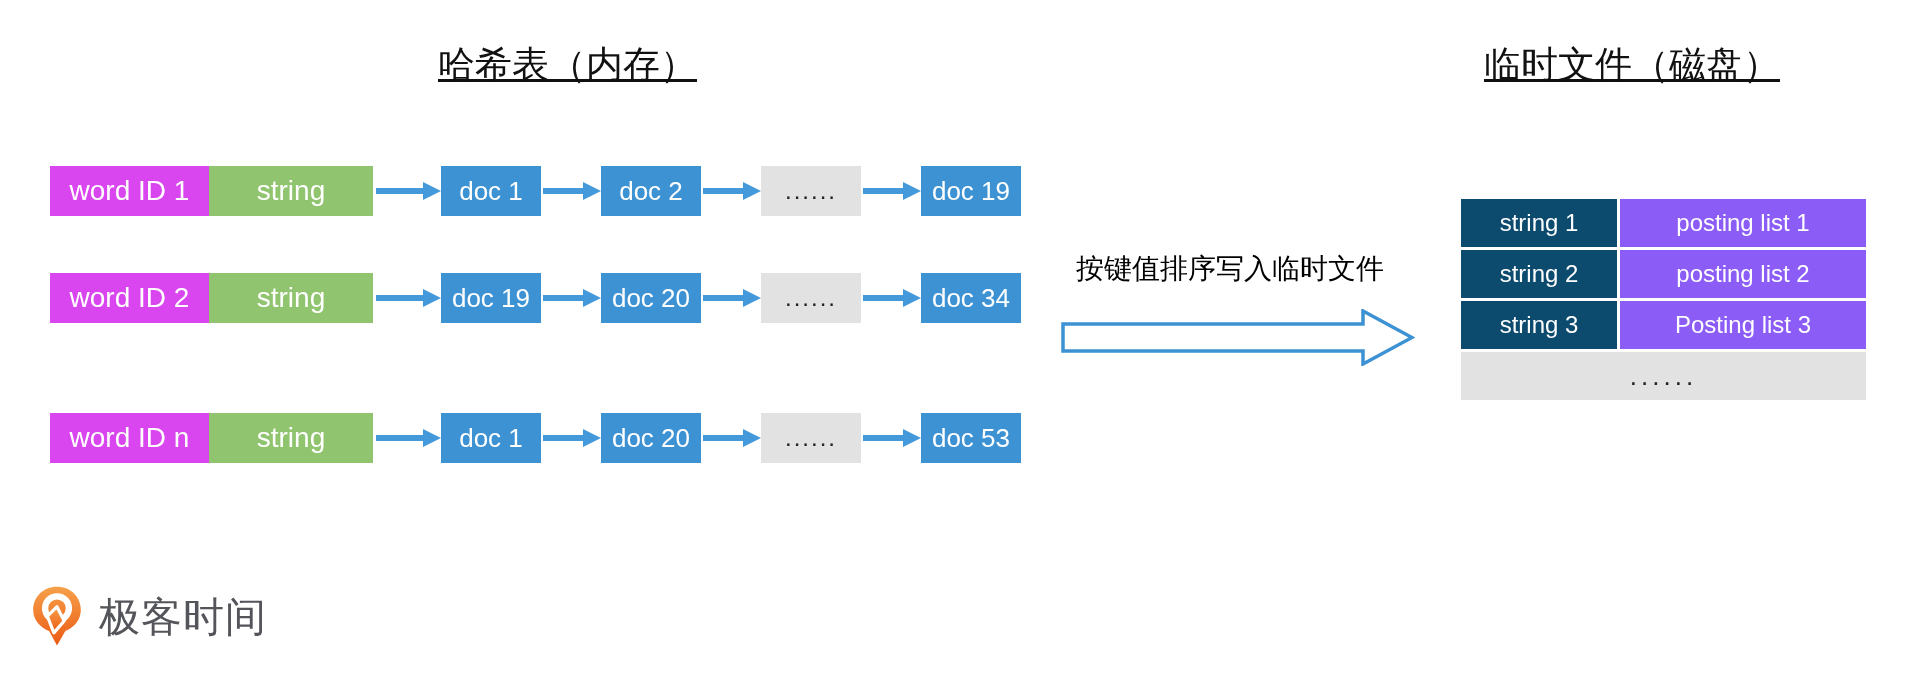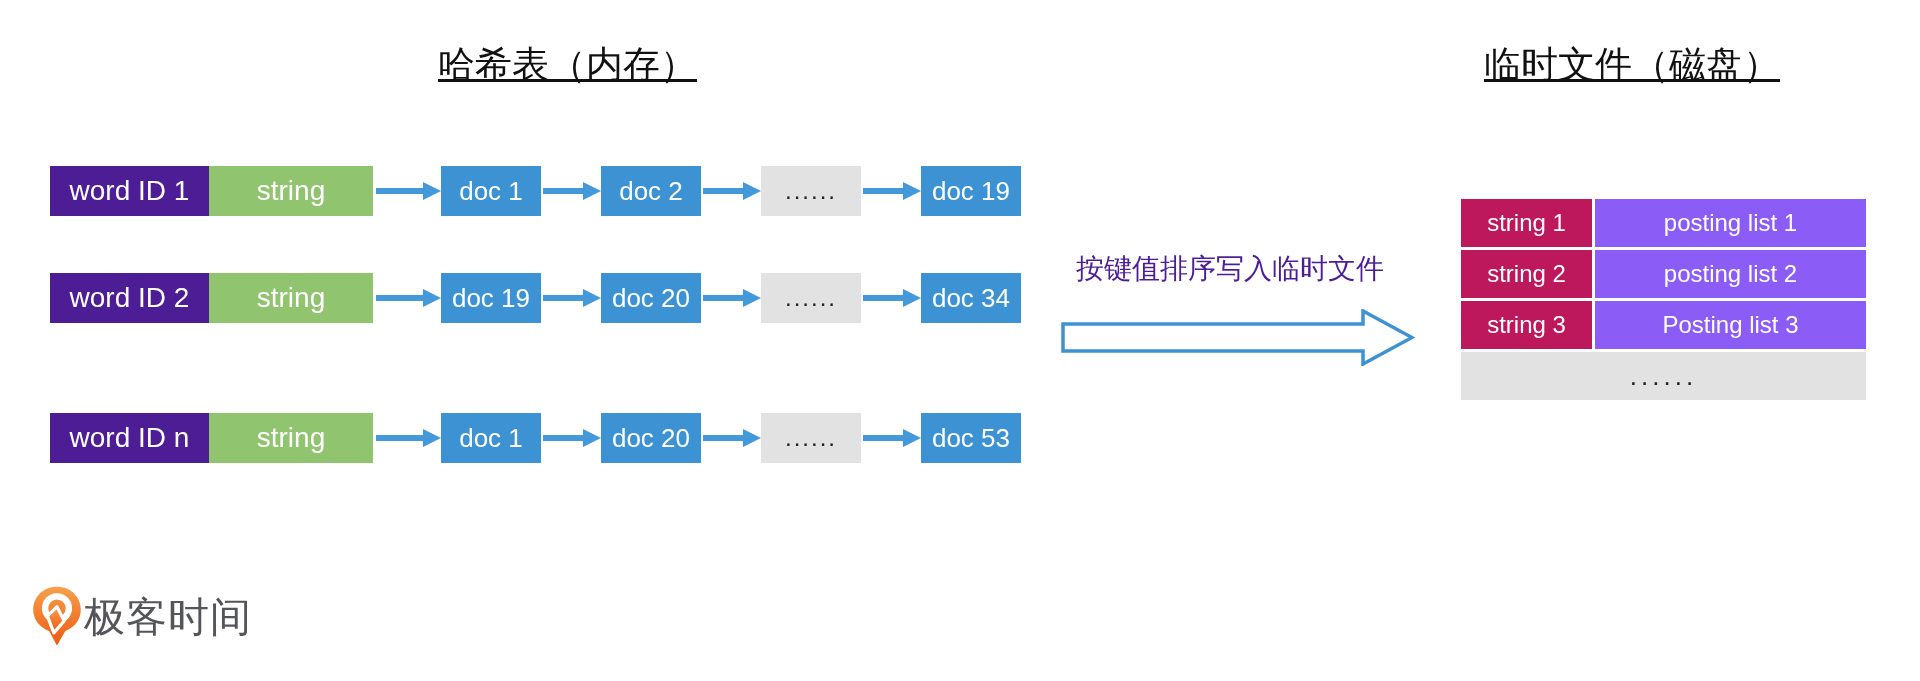--- a/index.html
+++ b/index.html
@@ -37,35 +37,35 @@
   .row-3 { top: 413px; }
 
   .cell {
     height: 50px;
     display: flex;
     align-items: center;
     justify-content: center;
     color: #ffffff;
     white-space: nowrap;
   }
-  .cell.wordid { width: 159px; background: #4c1d95; font-size: 28px; }
+  .cell.wordid { width: 159px; background: #d946ef; font-size: 28px; }
   .cell.keystr { width: 164px; background: #90C46F; font-size: 28px; }
   .cell.doc    { width: 100px; background: #3D92D3; font-size: 26px; }
   .cell.gray   { background: #E2E2E2; color: #222222; font-size: 24px; letter-spacing: 2px; }
 
   .conn { display: block; flex: 0 0 auto; }
 
   
   .transfer-label {
     position: absolute;
     left: 1076px;
     top: 250px;
     font-size: 28px;
     font-weight: 500;
-    color: #4c1d95;
+    color: #000000;
     white-space: nowrap;
   }
   .big-arrow { position: absolute; left: 1061px; top: 309px; }
 
   
   .temp-table {
     position: absolute;
     left: 1461px;
     top: 199px;
     width: 405px;
@@ -75,31 +75,32 @@
   }
   .t-row { display: flex; gap: 3px; height: 48px; }
   .t-key, .t-val, .t-ellipsis {
     display: flex;
     align-items: center;
     justify-content: center;
     color: #ffffff;
     font-size: 24px;
     white-space: nowrap;
   }
-  .t-key { width: 131px; background: #be185d; }
+  .t-key { width: 156px; background: #0c4a6e; }
   .t-val { flex: 1; background: #8b5cf6; }
   .t-ellipsis { width: 100%; background: #E2E2E2; color: #222222; font-size: 26px; letter-spacing: 4px; }
 
   
   .logo {
     position: absolute;
     left: 30px;
     top: 585px;
     display: flex;
     align-items: center;
+    gap: 15px;
   }
   .logo-text {
     font-size: 41px;
     font-weight: 500;
     color: #54555A;
     letter-spacing: 1px;
     white-space: nowrap;
   }
 </style>
 </head>

